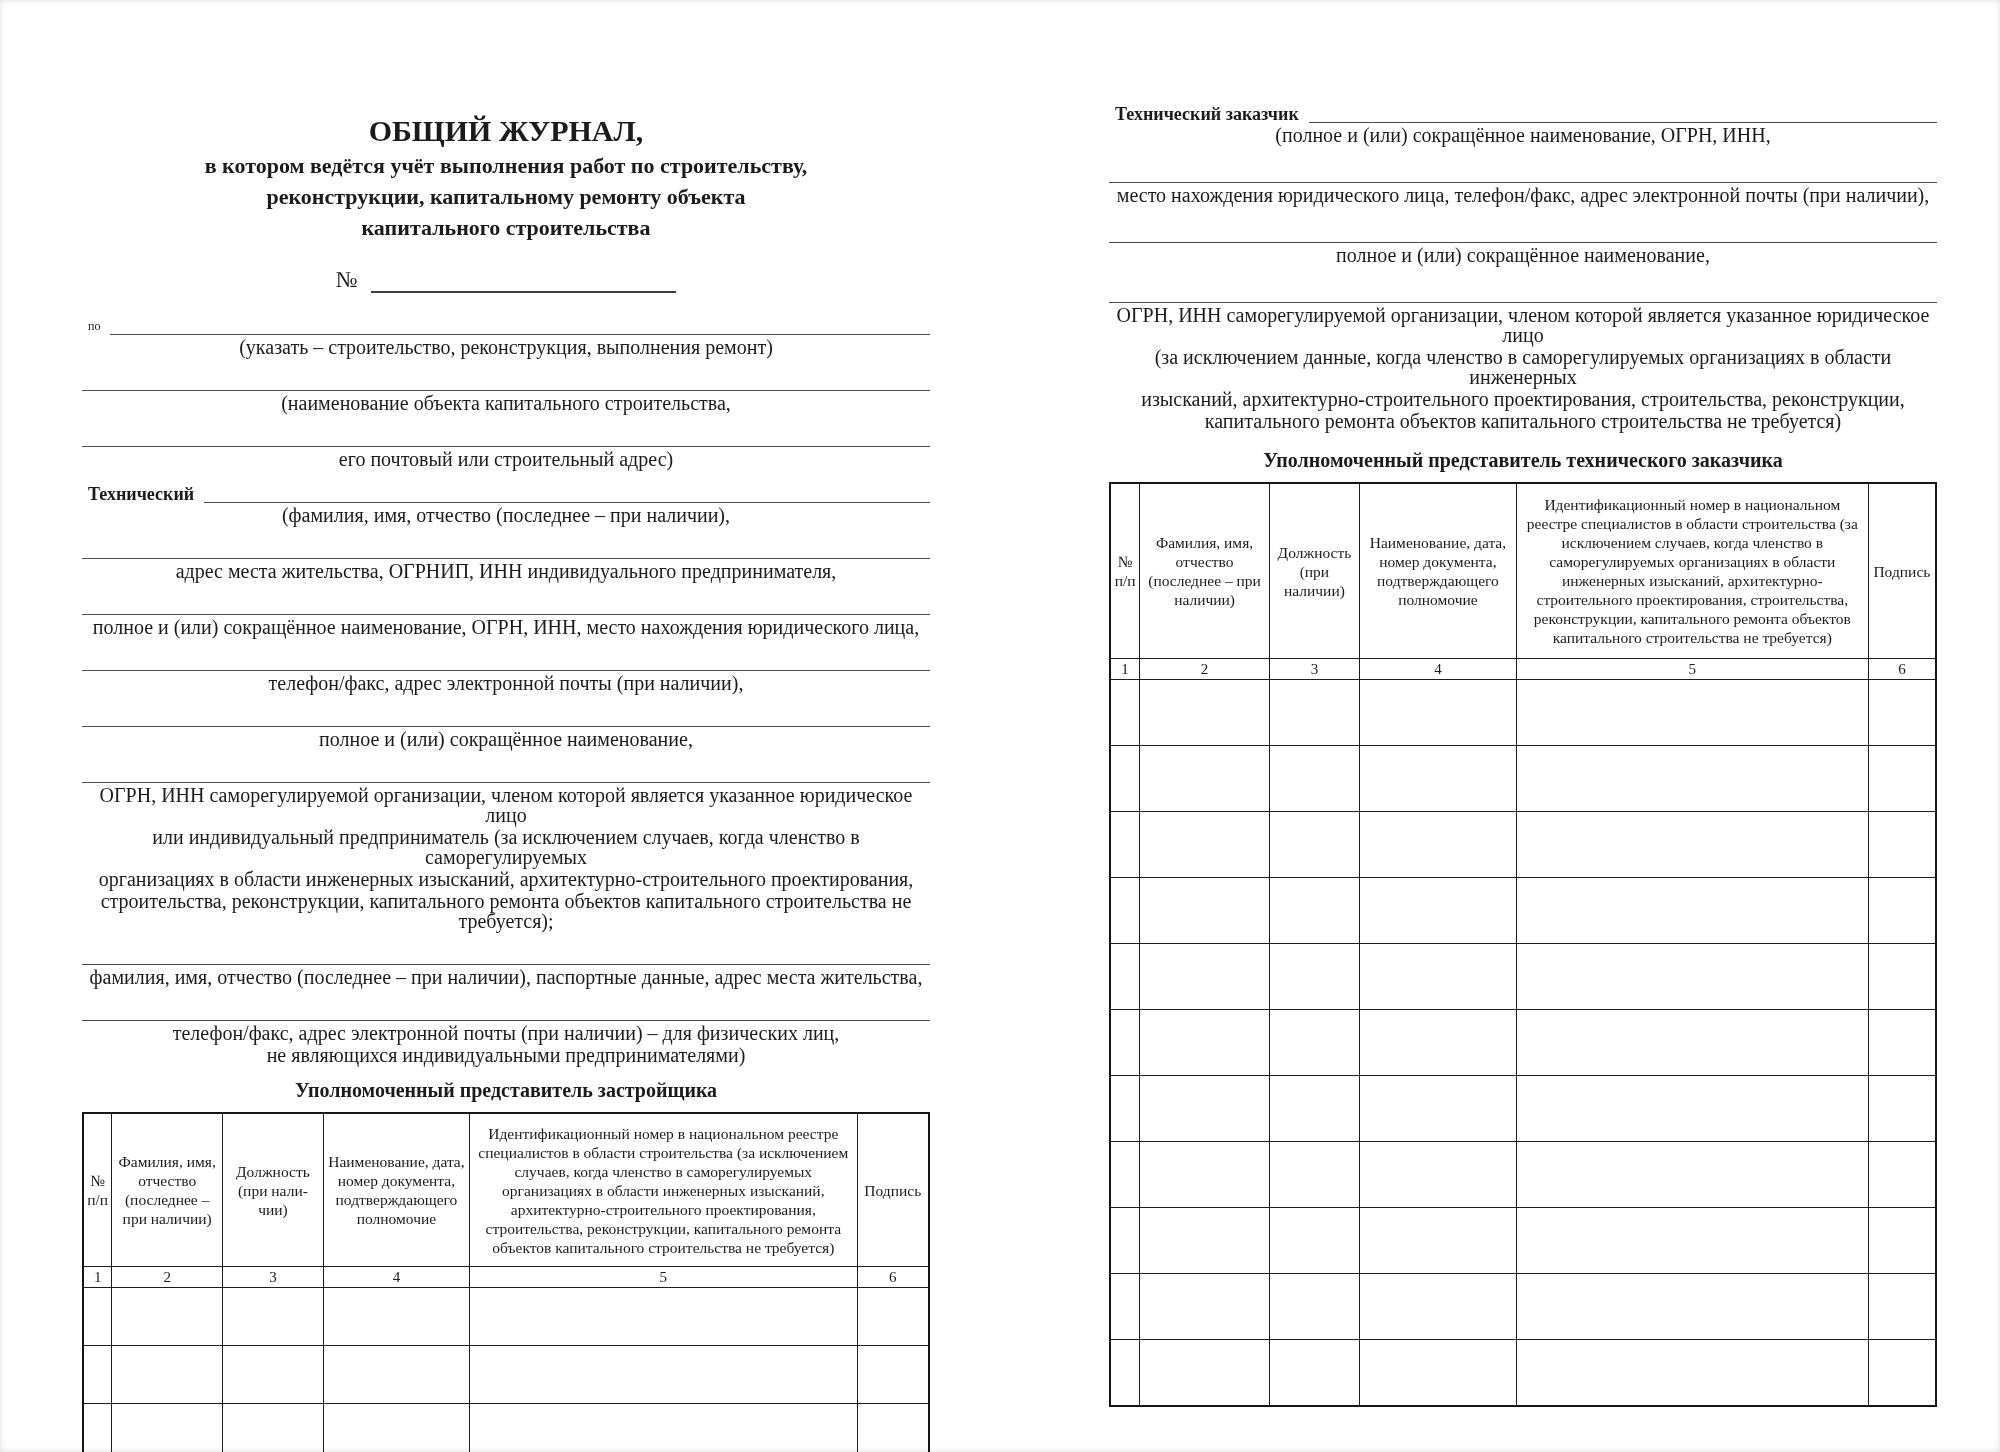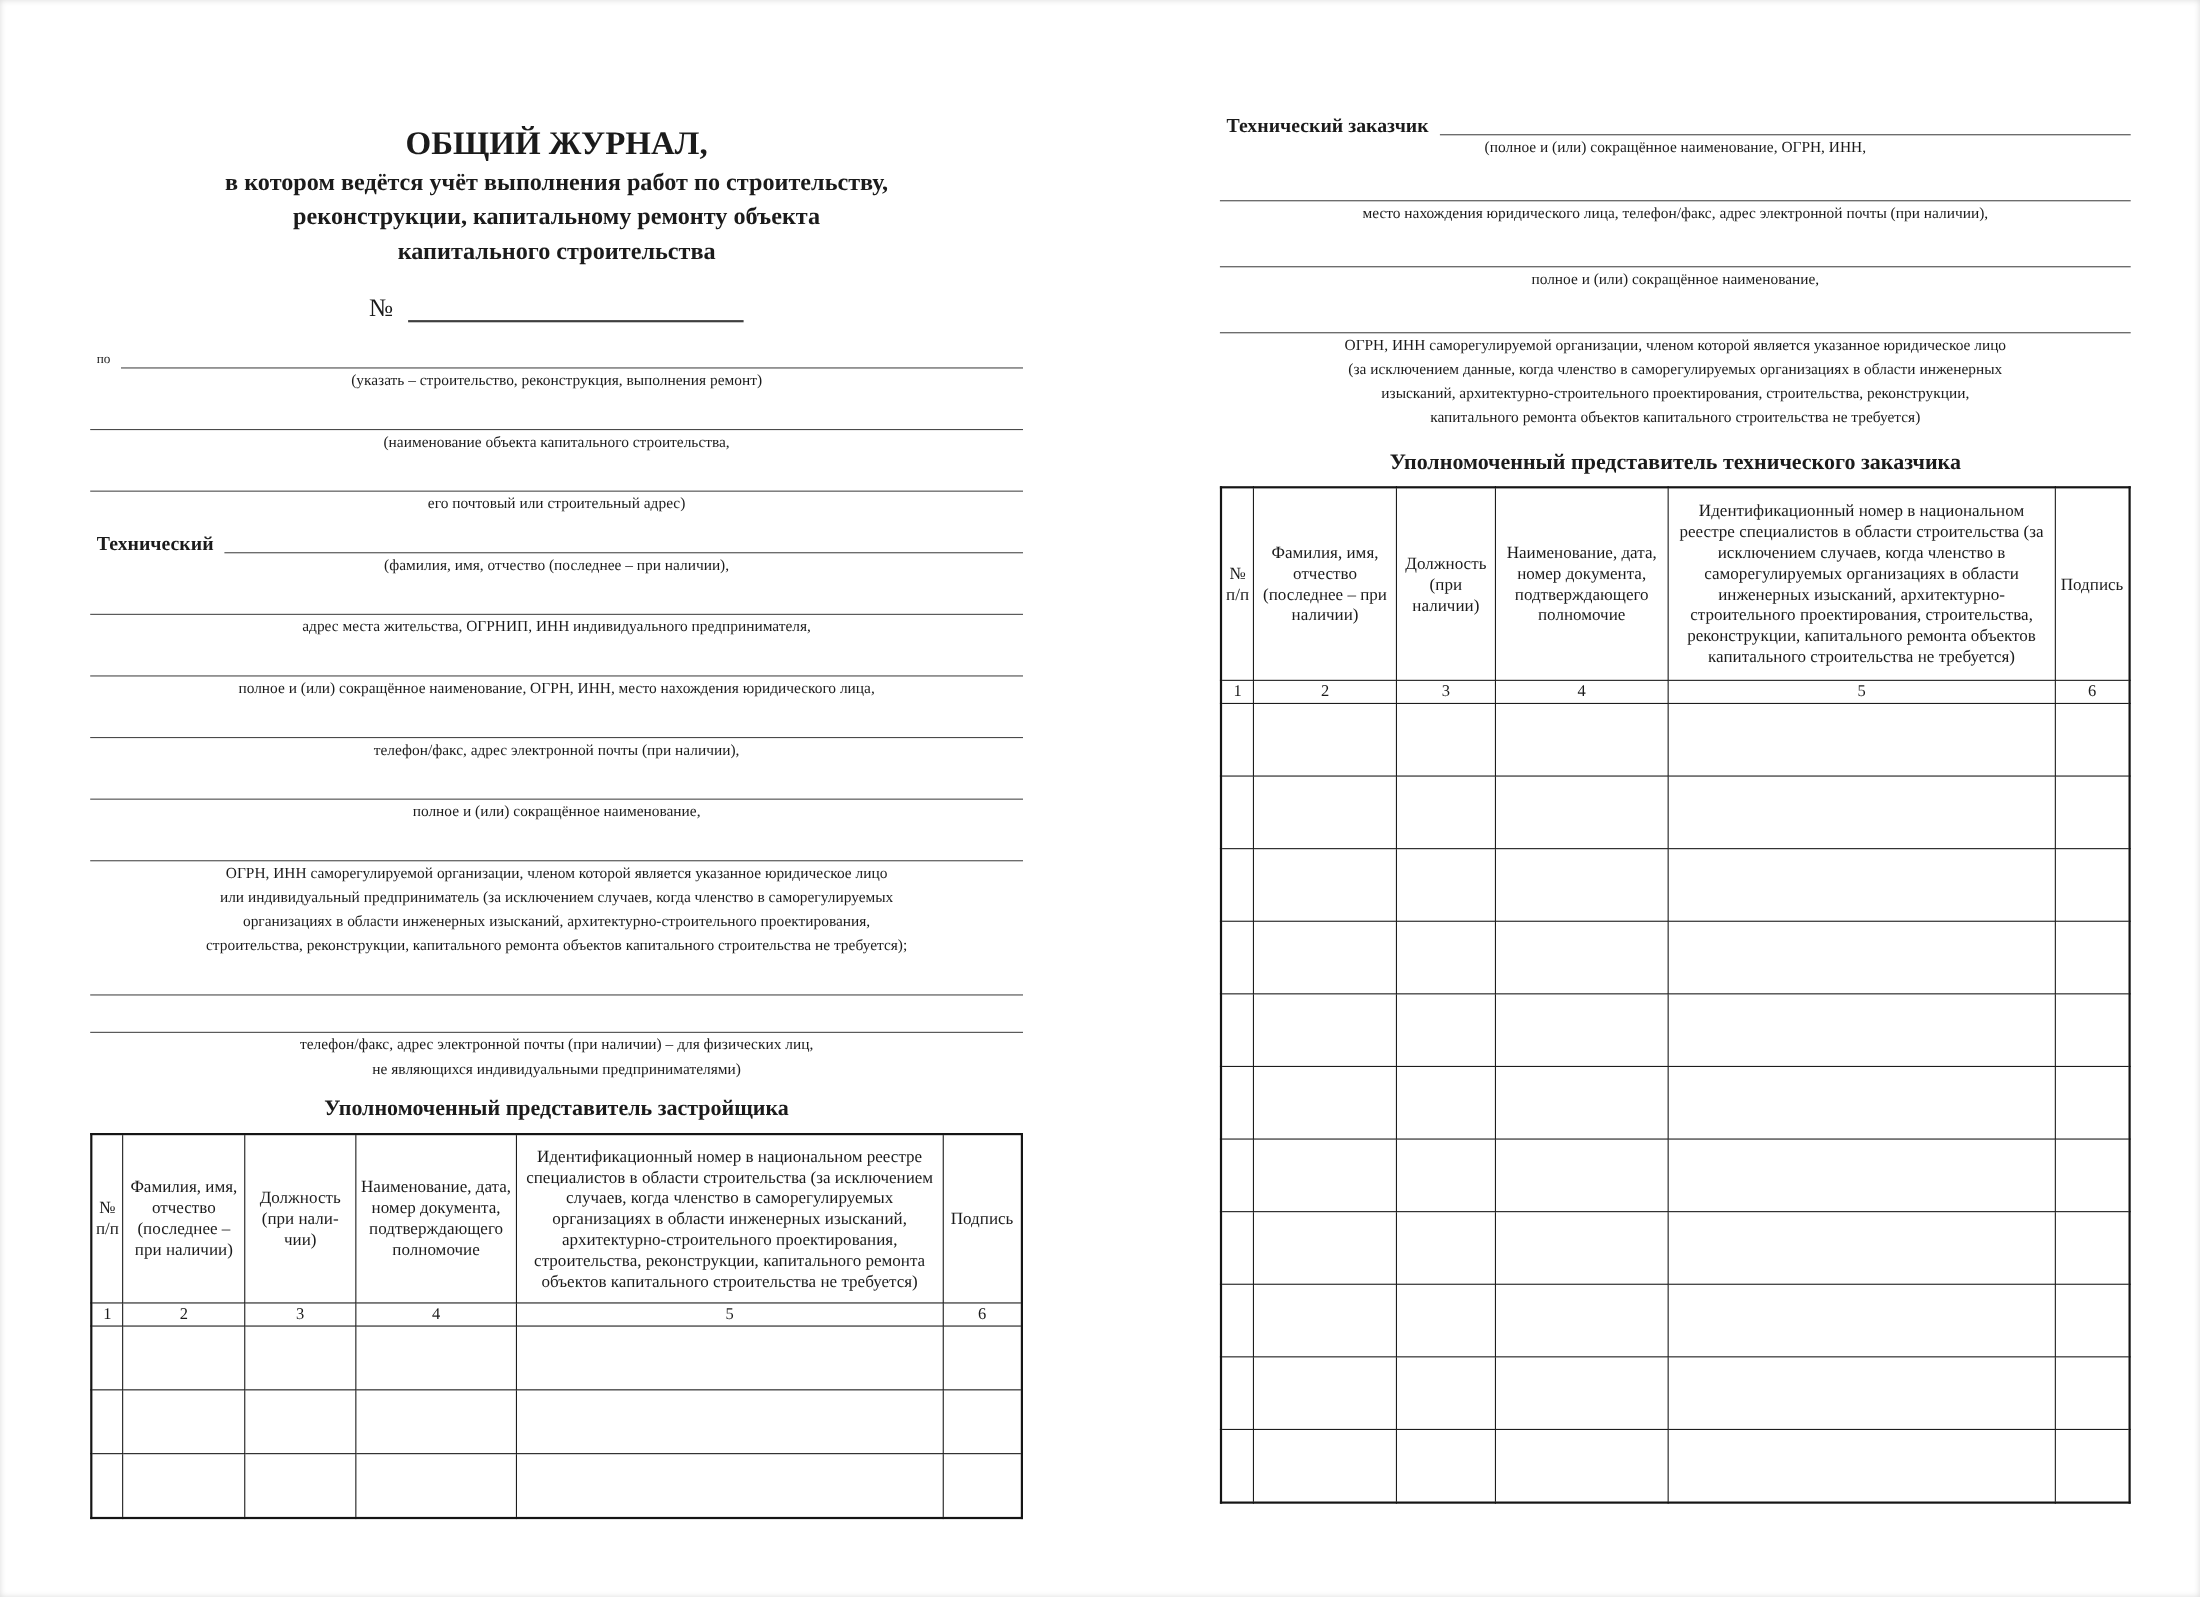--- a/index.html
+++ b/index.html
@@ -28,21 +28,21 @@
 
   
   .fields{margin-top:22px;}
   .field{margin-bottom:14px;}
   .page-right .fields{margin-top:0;}
   .page-right .field{margin-bottom:18px;}
   .field-row{display:flex;align-items:flex-end;height:20px;}
   .flabel{font-size:12px;line-height:18px;white-space:nowrap;margin-right:10px;padding-left:6px;}
   .flabel.bold{font-weight:bold;font-size:18px;}
   .fline{flex:1 1 auto;border-bottom:1.5px solid #4a4a4a;height:18px;}
-  .fcap{font-size:14px;line-height:20px;margin-top:2px;text-align:center;}
+  .fcap{font-size:20px;line-height:20px;margin-top:2px;text-align:center;}
 
   
   .rep-heading{font-size:20px;font-weight:bold;text-align:center;margin:10px 0 10px 0;}
 
   
   table.rep-table{border-collapse:collapse;width:100%;table-layout:fixed;}
   table.rep-table th,table.rep-table td{
     border:1.6px solid #1d1d1d;
     font-size:15.5px;font-weight:normal;
     text-align:center;vertical-align:middle;
@@ -142,20 +142,21 @@
         <div class="fcap">ОГРН, ИНН саморегулируемой организации, членом которой является указанное юридическое лицо</div>
         <div class="fcap">или индивидуальный предприниматель (за исключением случаев, когда членство в саморегулируемых</div>
         <div class="fcap">организациях в области инженерных изысканий, архитектурно-строительного проектирования,</div>
         <div class="fcap">строительства, реконструкции, капитального ремонта объектов капитального строительства не требуется);</div>
       </div>
 
       <div class="field">
         <div class="field-row">
             <span class="fline"></span>
           </div>
+        <div class="fcap">фамилия, имя, отчество (последнее – при наличии), паспортные данные, адрес места жительства,</div>
       </div>
 
       <div class="field">
         <div class="field-row">
             <span class="fline"></span>
           </div>
         <div class="fcap">телефон/факс, адрес электронной почты (при наличии) – для физических лиц,</div>
         <div class="fcap">не являющихся индивидуальными предпринимателями)</div>
       </div>
 

